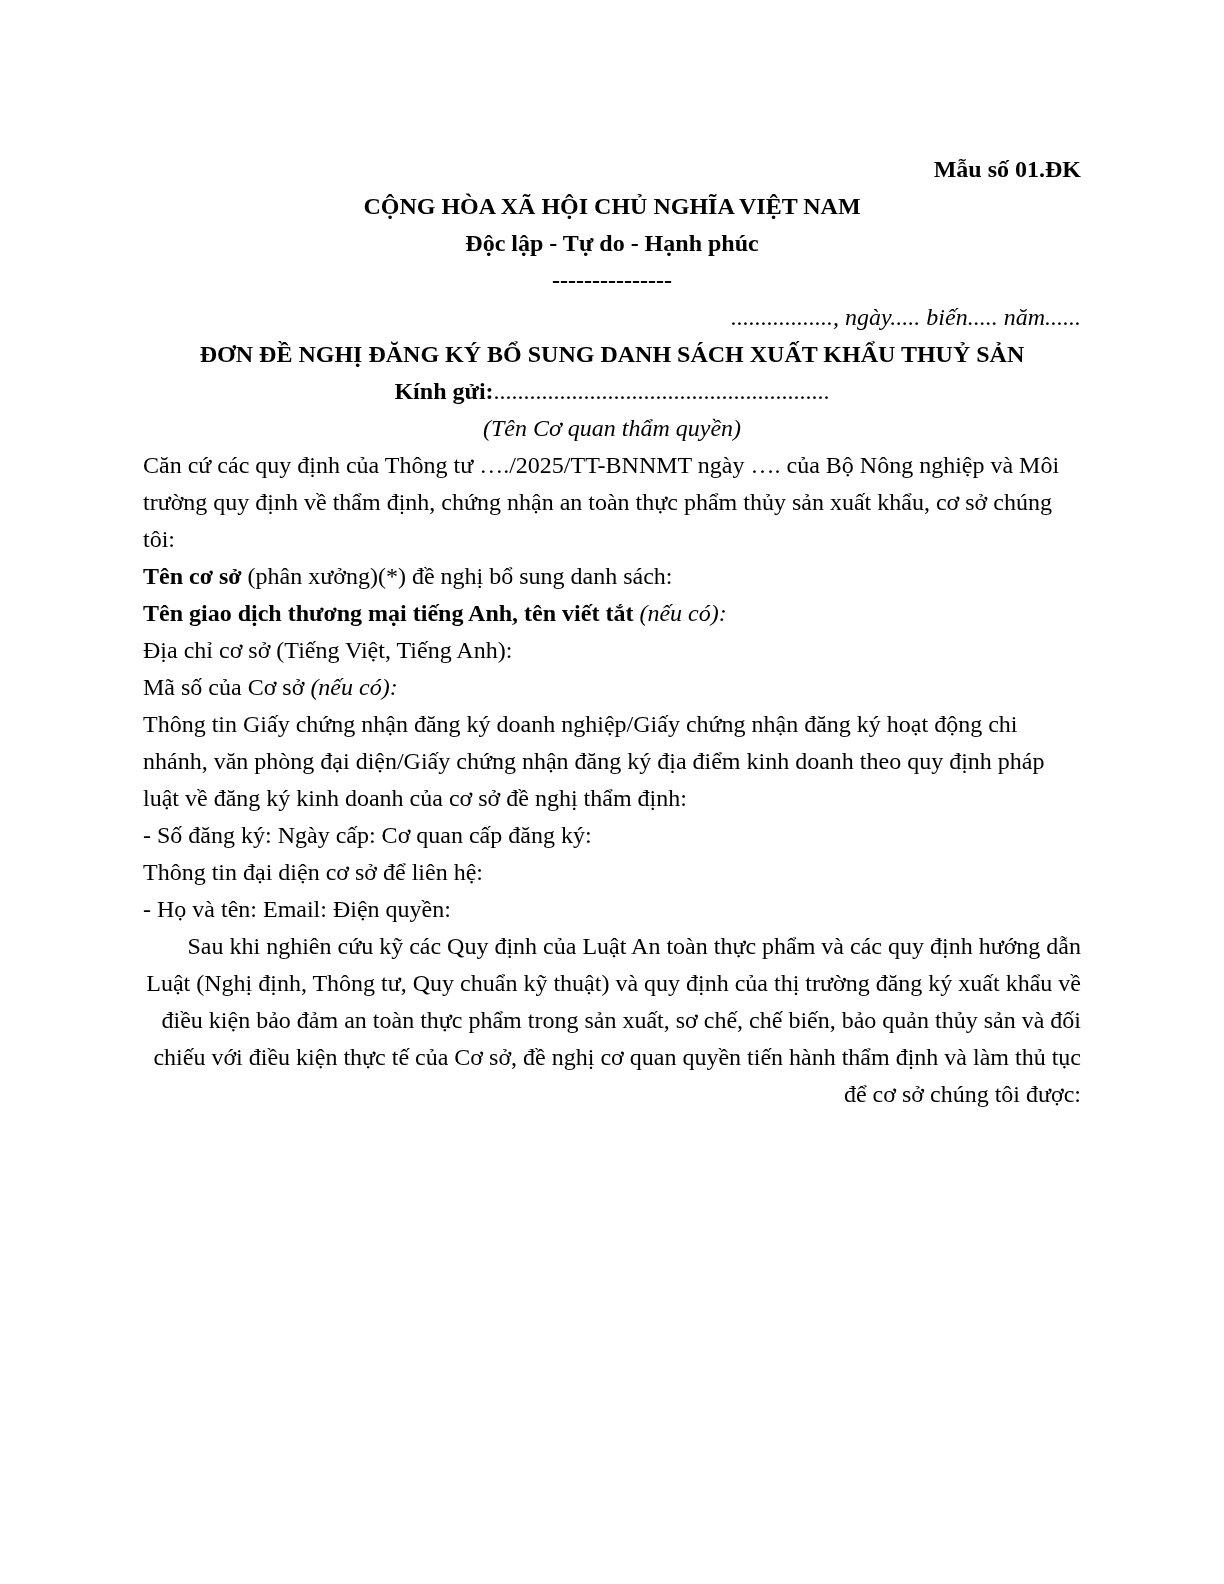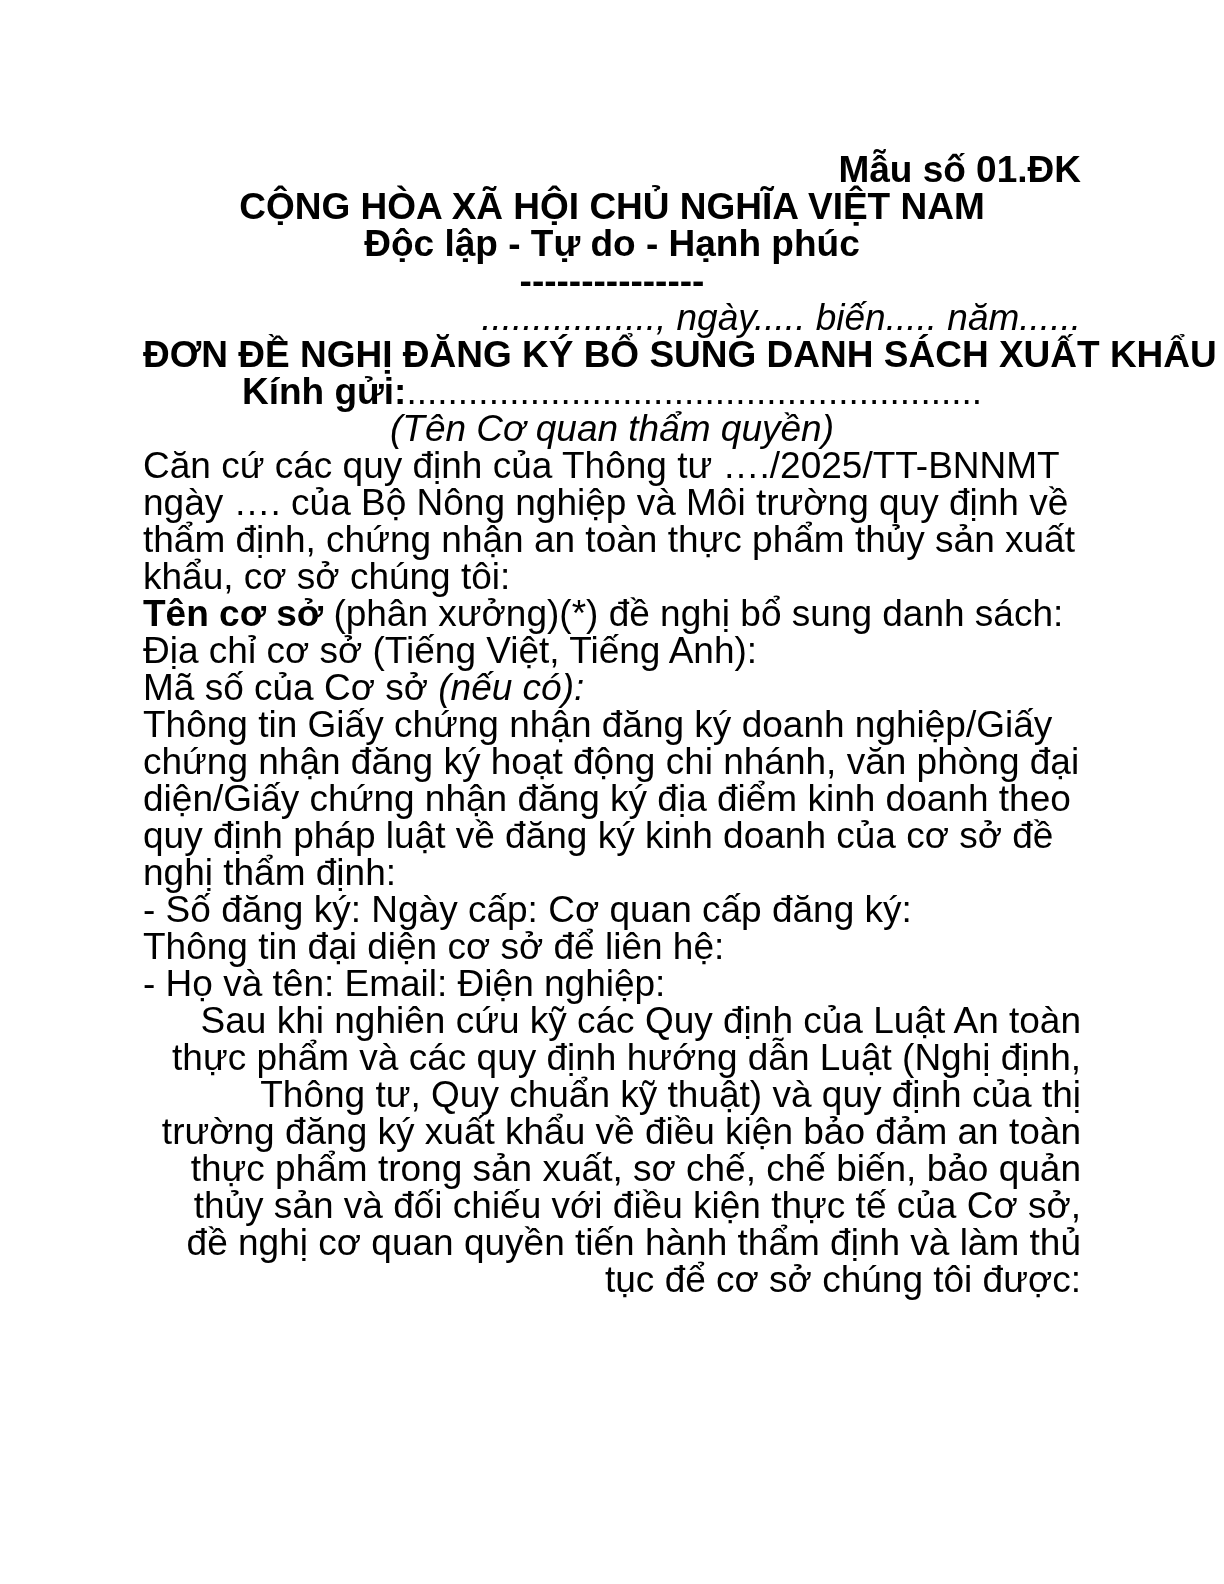--- a/index.html
+++ b/index.html
@@ -4,22 +4,22 @@
 <style>
   html, body { margin: 0; padding: 0; background: #ffffff; }
   .page {
     position: relative;
     width: 1224px;
     height: 1584px;
     margin: 0;
     background: #ffffff;
     box-sizing: border-box;
     padding: 151px 143px 0 143px;
-    font-family: Liberation Sans, sans-serif;
-    font-size: 37px;
+    font-family: Liberation Serif, serif;
+    font-size: 24px;
     line-height: 37px;
     color: #000000;
     overflow: hidden;
   }
   .page p, .page div { margin: 0; padding: 0; }
   .bold   { font-weight: bold; margin-top: 36px; }
   .italic { font-style: italic; }
   .center { text-align: center; }
   .right  { text-align: right; }
   .nowrap { white-space: nowrap; }
@@ -64,31 +64,34 @@
   </div>
 
   <div class="agency-note center italic nowrap">(Tên Cơ quan thẩm quyền)</div>
 
   <p class="para-can-cu">Căn cứ các quy định của Thông tư …./2025/TT-BNNMT ngày …. của Bộ Nông nghiệp và Môi trường quy định về thẩm định, chứng nhận an toàn thực phẩm thủy sản xuất khẩu, cơ sở chúng tôi:</p>
 
   <p class="f-ten-co-so">
     <span class="bold">Tên cơ sở</span><span> (phân xưởng)(*) đề nghị bổ sung danh sách:</span>
   </p>
 
+  <p class="f-ten-giao-dich">
+    <span class="bold">Tên giao dịch thương mại tiếng Anh, tên viết tắt</span><span class="italic"> (nếu có):</span>
+  </p>
 
   <p class="f-dia-chi">Địa chỉ cơ sở (Tiếng Việt, Tiếng Anh):</p>
 
 
   <p class="f-ma-so">
     <span>Mã số của Cơ sở</span><span class="italic"> (nếu có):</span>
   </p>
 
   <p class="para-giay">Thông tin Giấy chứng nhận đăng ký doanh nghiệp/Giấy chứng nhận đăng ký hoạt động chi nhánh, văn phòng đại diện/Giấy chứng nhận đăng ký địa điểm kinh doanh theo quy định pháp luật về đăng ký kinh doanh của cơ sở đề nghị thẩm định:</p>
 
   <p class="f-so-dang-ky">- Số đăng ký: Ngày cấp: Cơ quan cấp đăng ký:</p>
 
   <p class="f-lien-he">Thông tin đại diện cơ sở để liên hệ:</p>
 
-  <p class="f-ho-ten">- Họ và tên: Email: Điện nghiệp:</p>
+  <p class="f-ho-ten">- Họ và tên: Email: Điện quyền:</p>
 
   <p class="para-sau">Sau khi nghiên cứu kỹ các Quy định của Luật An toàn thực phẩm và các quy định hướng dẫn Luật (Nghị định, Thông tư, Quy chuẩn kỹ thuật) và quy định của thị trường đăng ký xuất khẩu về điều kiện bảo đảm an toàn thực phẩm trong sản xuất, sơ chế, chế biến, bảo quản thủy sản và đối chiếu với điều kiện thực tế của Cơ sở, đề nghị cơ quan quyền tiến hành thẩm định và làm thủ tục để cơ sở chúng tôi được:</p>
 
 </div>
 
 </body></html>

